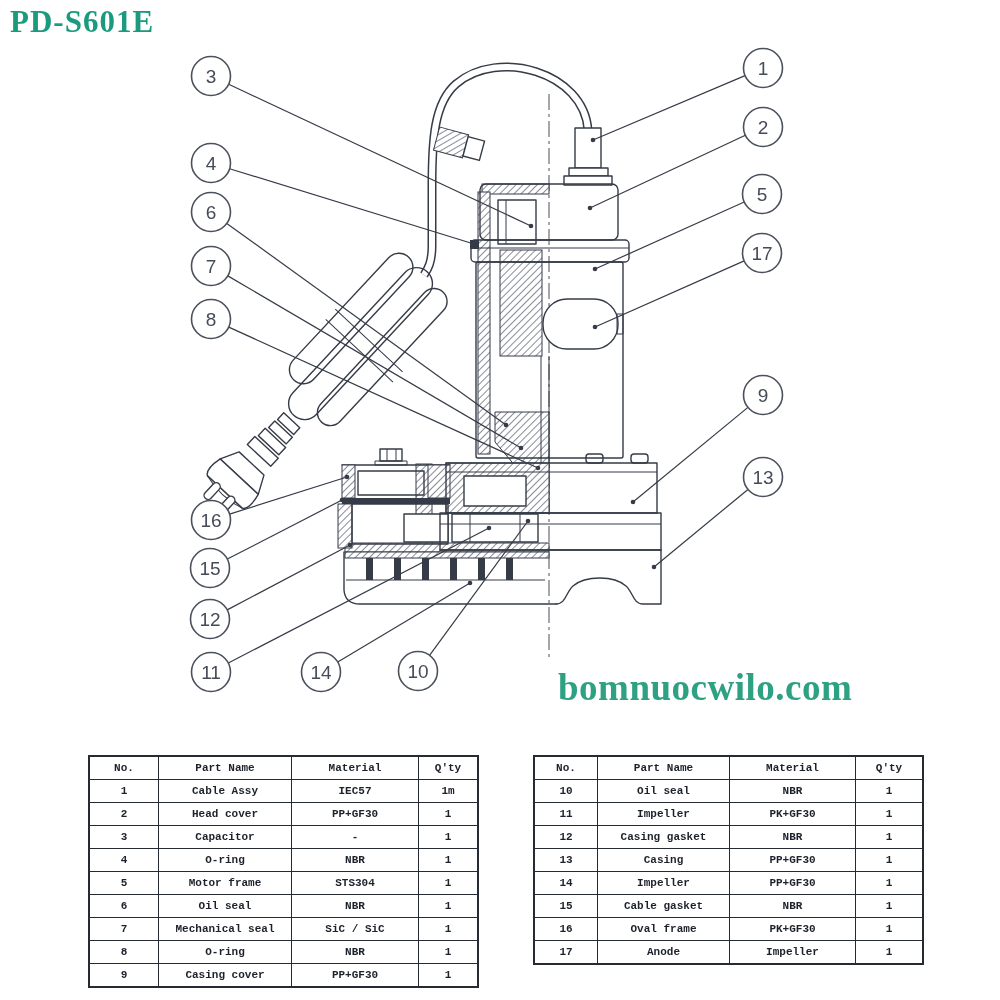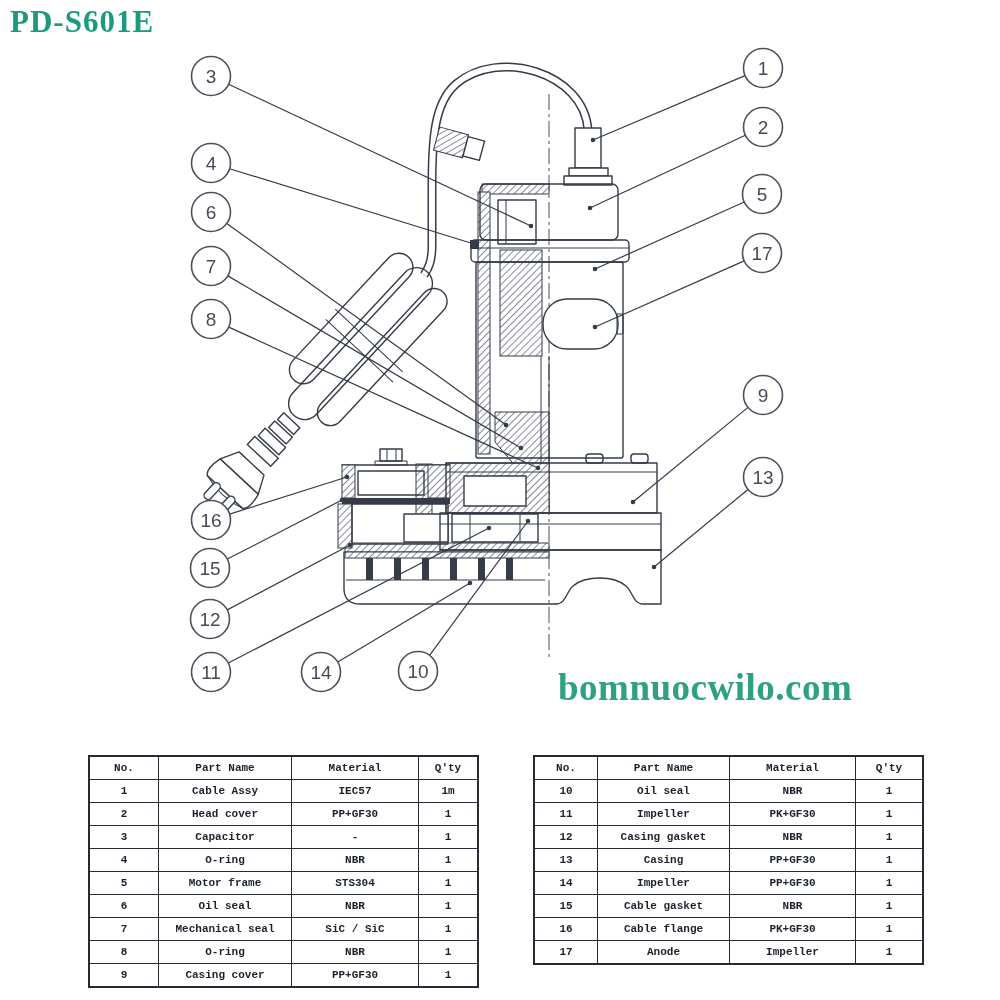--- a/index.html
+++ b/index.html
@@ -329,21 +329,21 @@
           <td>1</td>
         </tr>
         <tr>
           <td>15</td>
           <td>Cable gasket</td>
           <td>NBR</td>
           <td>1</td>
         </tr>
         <tr>
           <td>16</td>
-          <td>Cable flange</td>
+          <td>Oval frame</td>
           <td>PK+GF30</td>
           <td>1</td>
         </tr>
         <tr>
           <td>17</td>
           <td>Anode</td>
           <td>Impeller</td>
           <td>1</td>
         </tr>
       </tbody>

